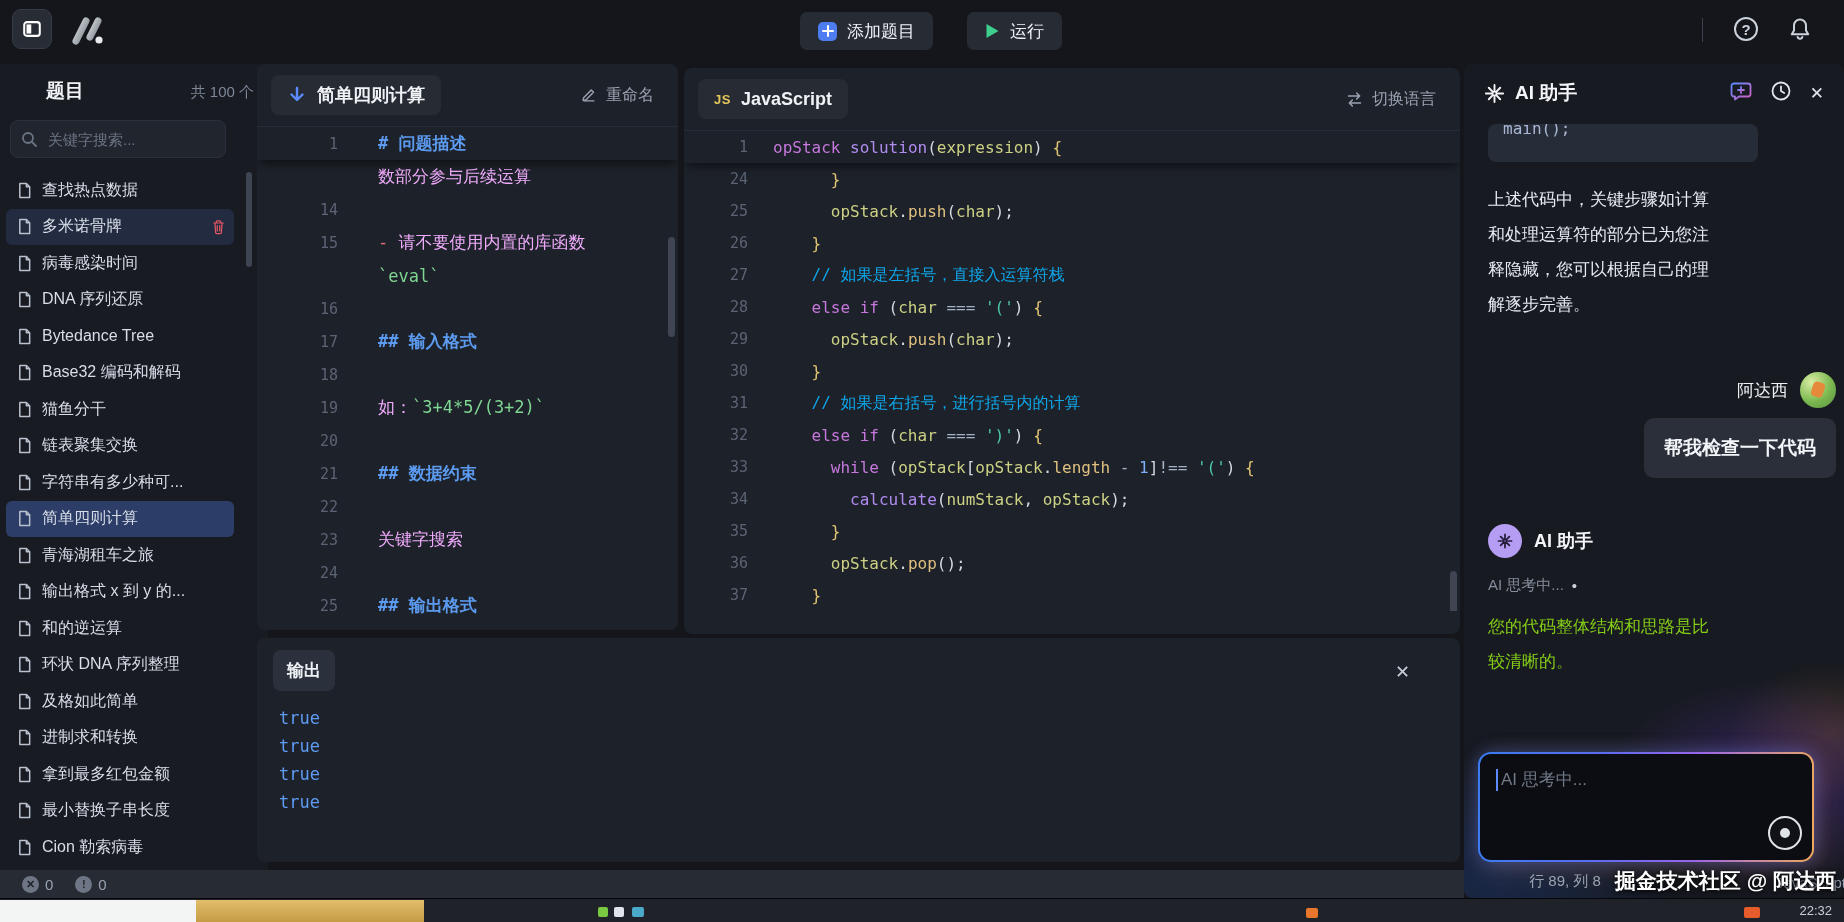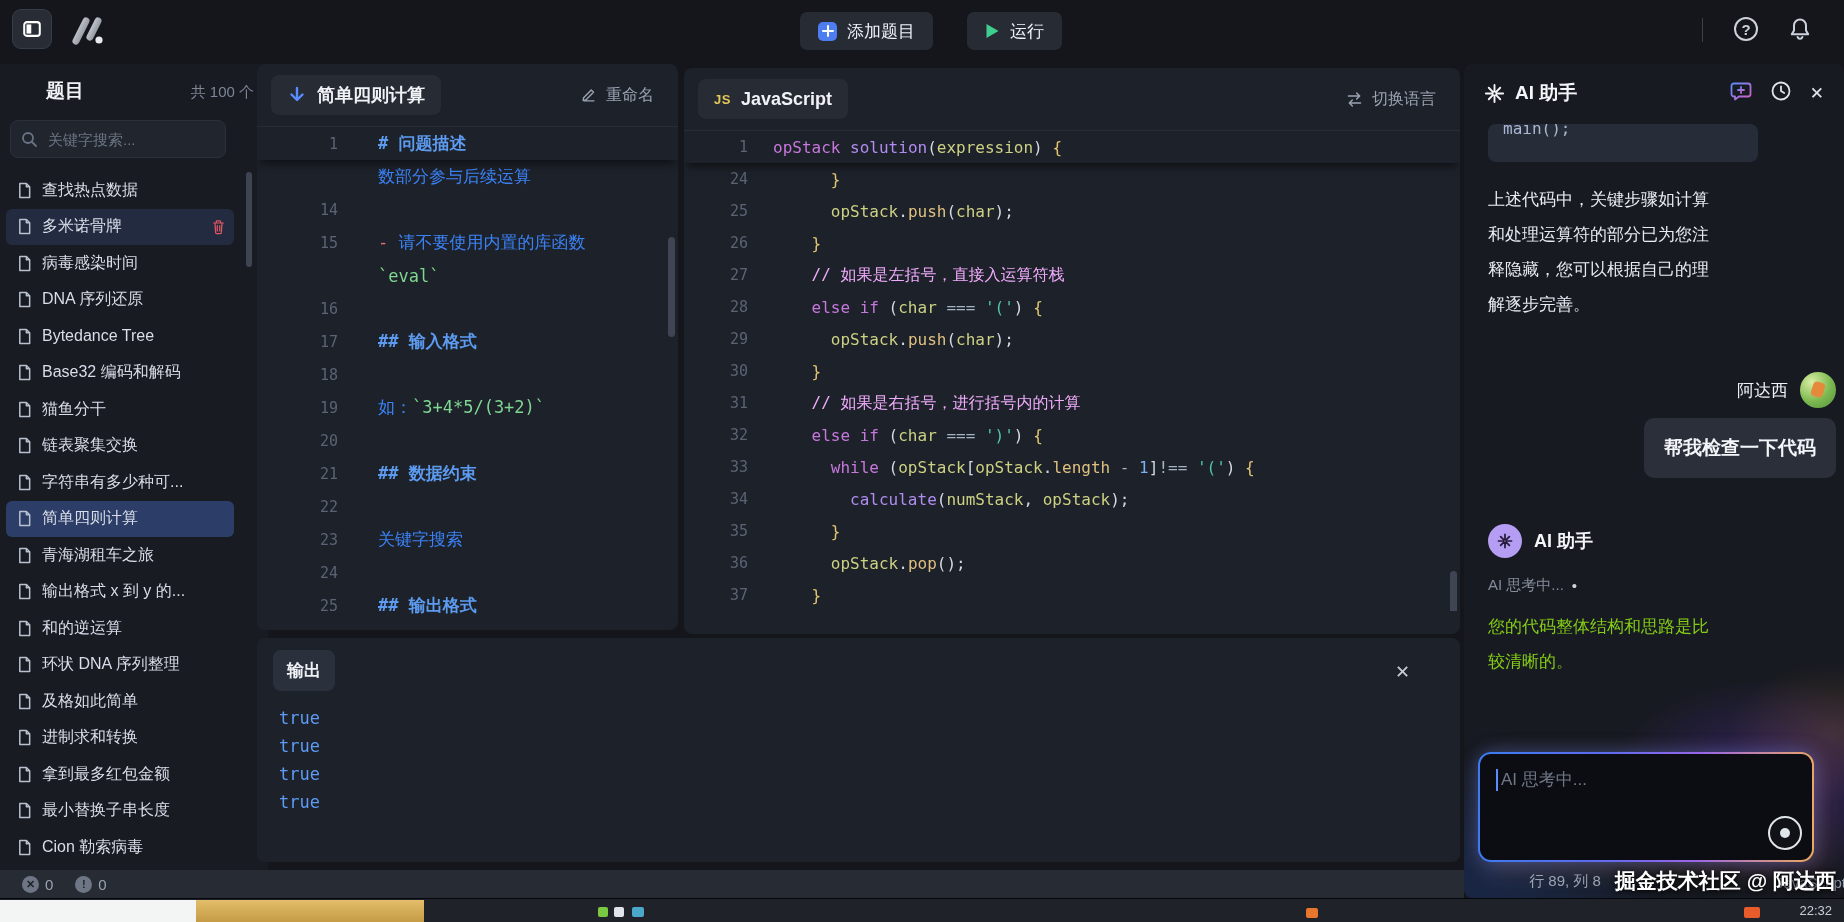--- a/index.html
+++ b/index.html
@@ -62,22 +62,22 @@
   .gutter{flex:none;text-align:right;color:#5b6375;font-family:"DejaVu Sans Mono",monospace;font-size:15px;}
   #md-panel .gutter{width:81px;}
   #code-panel .gutter{width:64px;}
   .row-content{font-family:"DejaVu Sans Mono",monospace;}
   #md-panel .row-content{margin-left:40px;font-size:17px;}
   #code-panel .row-content{margin-left:25px;font-size:16px;}
   .sticky{position:relative;z-index:2;background:#1d2129;box-shadow:0 6px 10px -3px rgba(0,0,0,.55);}
   
   .tok.pln{color:#d4d9e2;} .tok.kw{color:#c678dd;} .tok.fn{color:#b18cf0;} .tok.arg{color:#cdd184;}
   .tok.prop{color:#e0c080;} .tok.brace{color:#e2c573;} .tok.str{color:#4ec9a8;} .tok.op{color:#a4b3c6;}
-  .tok.num{color:#7cb0f5;} .tok.cmt{color:#f0abfc;}
-  .tok.md-h{color:#5c9bf0;font-weight:bold;} .tok.md-text{color:#3b82f6;} .tok.md-code{color:#7fd692;}
+  .tok.num{color:#7cb0f5;} .tok.cmt{color:#0ea5e9;}
+  .tok.md-h{color:#5c9bf0;font-weight:bold;} .tok.md-text{color:#f0abfc;} .tok.md-code{color:#7fd692;}
   .tok.md-dash{color:#e06c75;}
   .v-thumb{position:absolute;width:7px;background:#3f4552;border-radius:4px;}
   #md-thumb{right:3px;top:110px;height:100px;}
   #code-thumb{right:3px;top:440px;height:120px;}
 
   
   #output-panel{left:257px;top:638px;width:1203px;height:224px;}
   #out-chip{position:absolute;left:16px;top:12px;background:#2b313c;border-radius:8px;padding:9px 14px;
             font-size:17px;font-weight:bold;color:#eef1f5;cursor:pointer;}
   #out-close{position:absolute;right:44px;top:22px;background:none;border:none;color:#c6ccd6;font-size:18px;cursor:pointer;}

